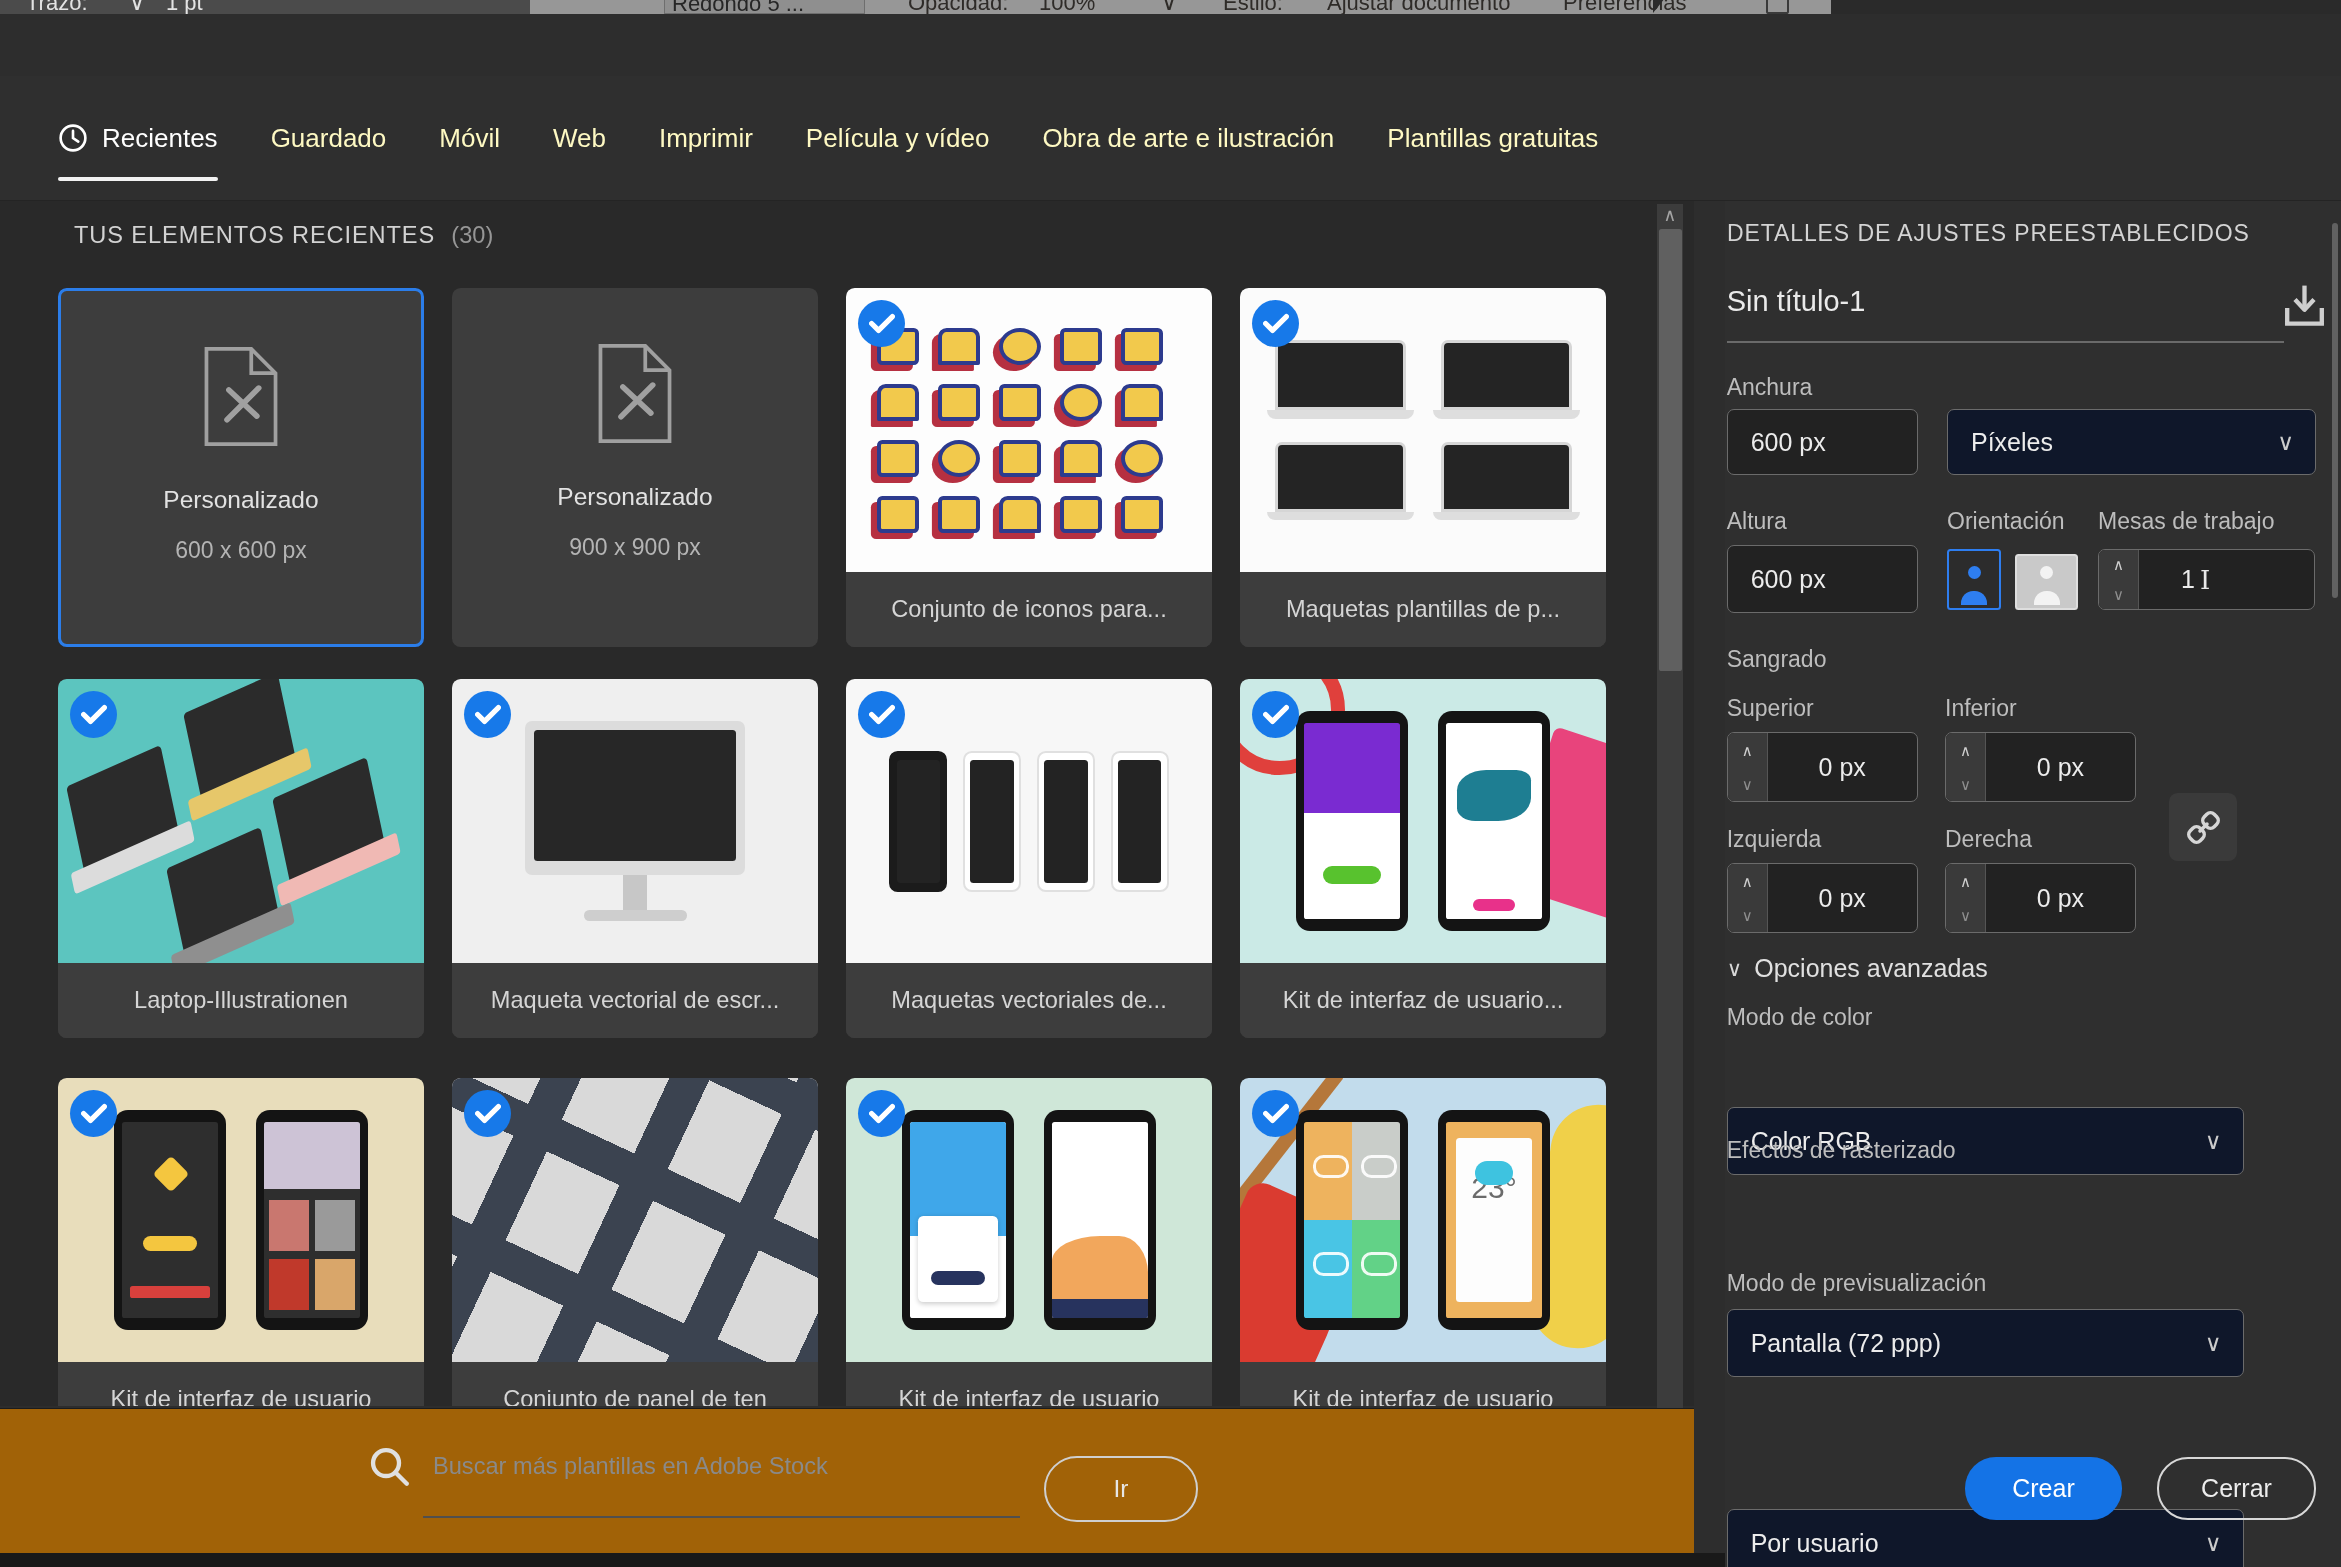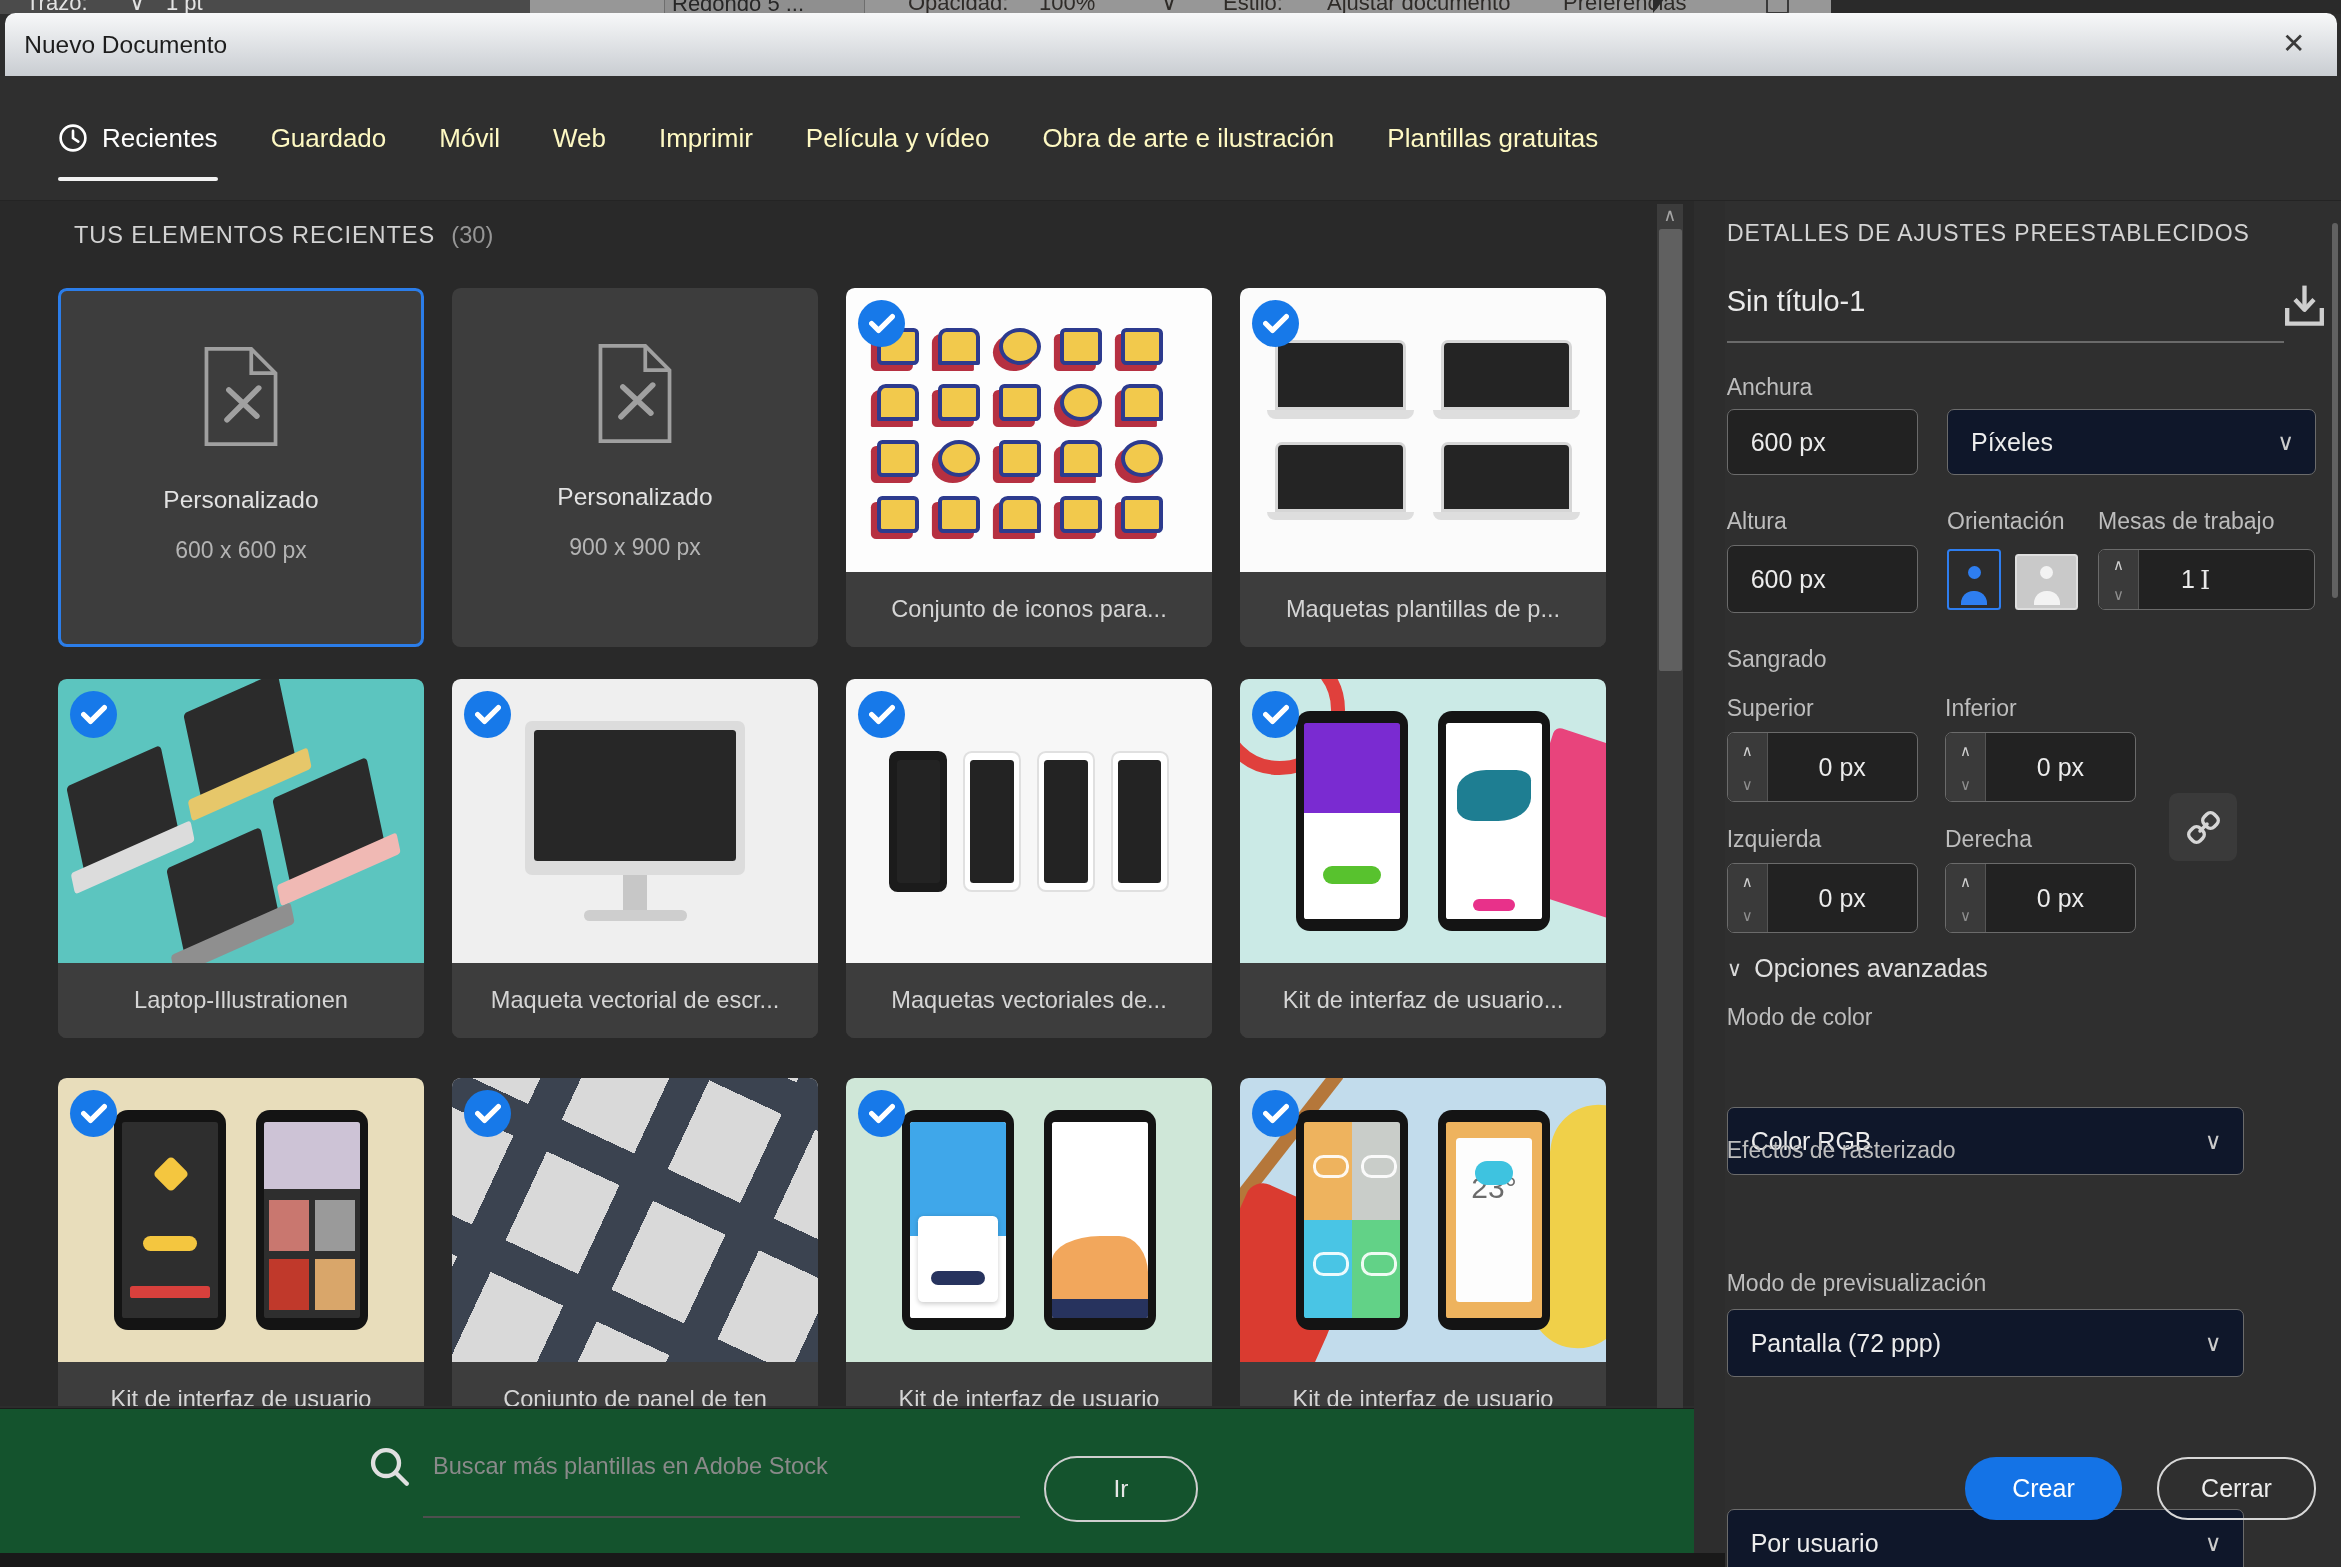--- a/index.html
+++ b/index.html
@@ -145,21 +145,21 @@
   .umb-yellow { position:absolute; right:-30px; top:26px; width:96px; height:245px; background:#f0d049; border-radius:52px; transform:rotate(8deg); z-index:1; }
   .stick { position:absolute; left:26px; top:-26px; width:14px; height:210px; background:#b5773a; transform:rotate(38deg); z-index:1; }
 
   
   .vscroll { position:absolute; left:1657px; top:204px; width:26px; height:1226px; background:#3c3c3c; }
   .vscroll .arrow { position:absolute; left:0; width:26px; height:23px; color:#a5a5a5; font-size:17.5px; text-align:center; line-height:23px; }
   .vscroll .arrow.up { top:0; } .vscroll .arrow.down { bottom:0; }
   .vscroll .vthumb { position:absolute; left:1.7px; top:24.5px; width:23px; height:442px; background:#606060; border-radius:2.6px; }
 
   
-  .bottom-band { position:absolute; left:0; top:1408px; width:1694px; height:145px; background:#14532d; border-top:1.7px solid #1c1c1c; }
+  .bottom-band { position:absolute; left:0; top:1408px; width:1694px; height:145px; background:#a16207; border-top:1.7px solid #1c1c1c; }
   .search-row { position:absolute; left:367px; top:35px; display:flex; align-items:center; }
   .search-underline { position:absolute; left:423px; top:107px; width:597px; height:1.7px; background:#4f4f4f; }
   .search-input { width:524px; background:transparent; border:none; outline:none; font-size:23.6px; color:#dcdcdc; margin-left:21px;
     font-family:"Liberation Sans","DejaVu Sans",sans-serif; }
   .search-input::placeholder { color:#8a8a8a; }
   .go-btn { position:absolute; left:1044px; top:47px; width:154px; height:66px; border-radius:33px; background:transparent;
     border:2.6px solid #cfcfcf; color:#e6e6e6; font-size:24.5px; cursor:pointer; font-family:inherit; }
 
   .bottom-edge { position:absolute; left:0; top:1553px; width:2342px; height:15px; background:#191919; }
 
@@ -226,24 +226,20 @@
     <span class="tb-item dark dotted" style="left:908px">Opacidad:</span>
     <span class="tb-item dark" style="left:1039px">100%</span>
     <span class="tb-item dark" style="left:1161px">∨</span>
     <span class="tb-item dark" style="left:1223px">Estilo:</span>
     <span class="tb-item dark" style="left:1327px">Ajustar documento</span>
     <span class="tb-item dark" style="left:1563px">Preferencias</span>
     <span class="tb-cursor"></span>
     <span class="tb-page"></span>
   </div>
 
-  <div class="titlebar">
-    <span class="title">Nuevo Documento</span>
-    <button class="close">✕</button>
-  </div>
 
   <div class="tabbar">
     <div class="tab active">
       <svg width="30" height="30" viewBox="0 0 34 34">
         <circle cx="17" cy="17" r="14" fill="none" stroke="#ffffff" stroke-width="3"></circle>
         <path d="M17 9 V17 L23 21" fill="none" stroke="#ffffff" stroke-width="3" stroke-linecap="round"></path>
       </svg>
       <span>Recientes</span>
     </div>
     <div class="tab">

